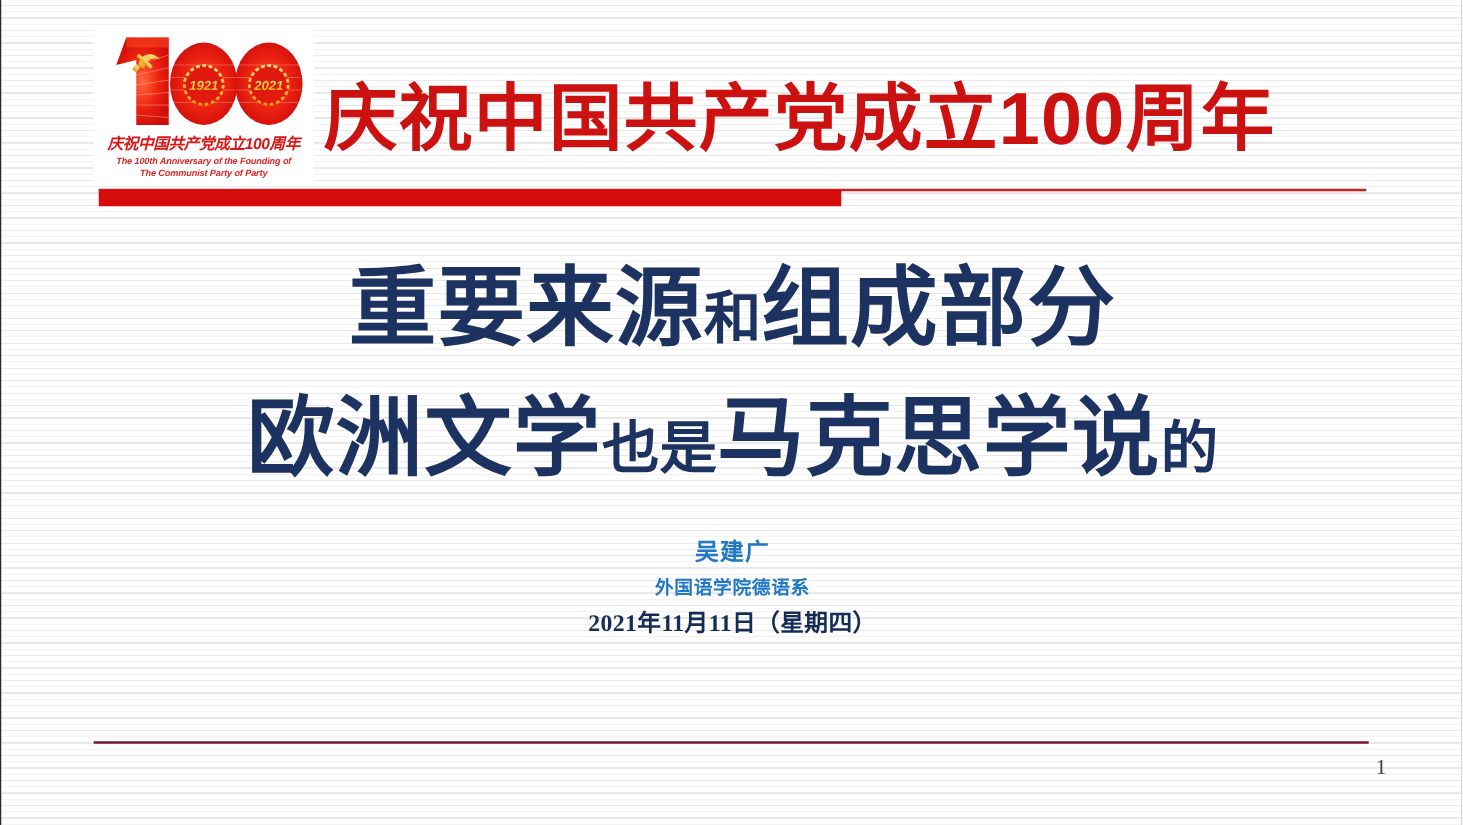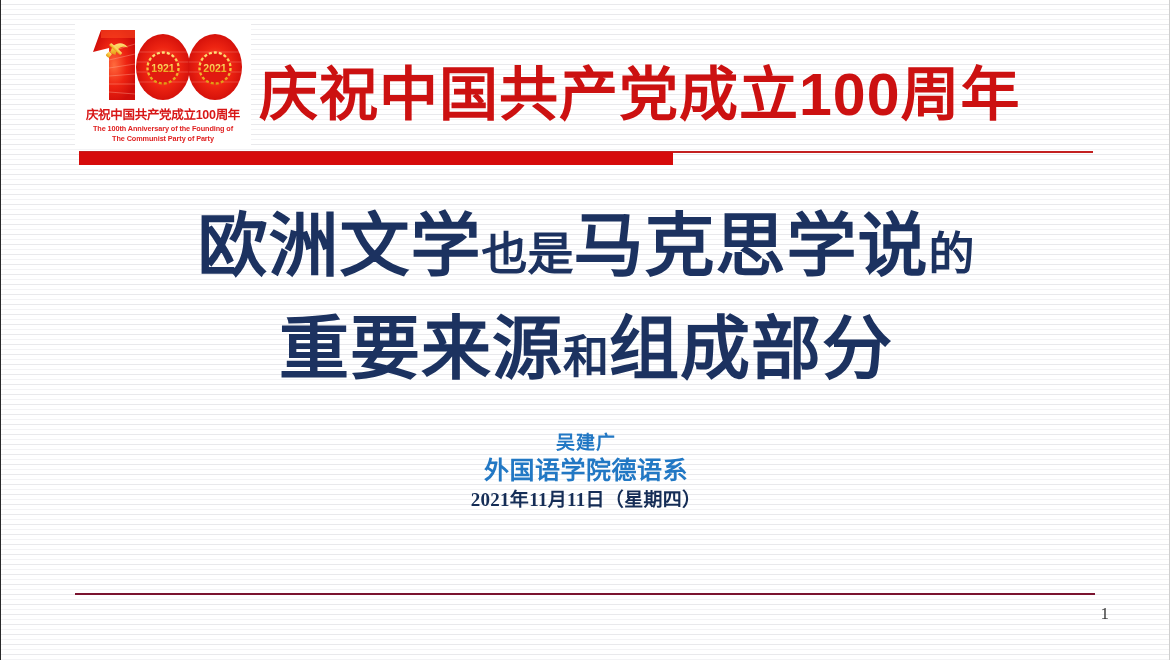--- a/index.html
+++ b/index.html
@@ -35,20 +35,21 @@
 
   
   .emblem {
     position: absolute;
     left: 74px;
     top: 22px;
     width: 176px;
     height: 126px;
     background: #ffffff;
     overflow: hidden;
+    font-style: italic;
   }
 
   .emblem-art {
     position: absolute;
     left: 0;
     top: 0;
     width: 176px;
     height: 86px;
   }
 
@@ -158,21 +159,21 @@
 
   .by-affil {
     font-size: 21px;
     font-weight: bold;
     color: #1c3260;
     line-height: 31px;
     letter-spacing: 0.5px;
   }
 
   .by-dept {
-    font-size: 25px;
+    font-size: 15px;
     font-weight: bold;
     color: #2278c4;
     line-height: 29px;
     letter-spacing: 0.5px;
   }
 
   .by-date {
     font-size: 19px;
     font-weight: bold;
     color: #152d56;
@@ -270,24 +271,24 @@
     </div>
   </div>
 
   <div class="header-title">庆祝中国共产党成立100周年</div>
 
   <div class="rule-thin-red"></div>
   <div class="rule-thick-red"></div>
 
   <div class="main-title">
     <span class="mt-line">
-      <span class="mt-big">欧洲文学</span><span class="mt-small">也是</span><span class="mt-big">马克思学说</span><span class="mt-small">的</span>
+      <span class="mt-big">重要来源</span><span class="mt-small">和</span><span class="mt-big">组成部分</span>
     </span>
     <span class="mt-line">
-      <span class="mt-big">重要来源</span><span class="mt-small">和</span><span class="mt-big">组成部分</span>
+      <span class="mt-big">欧洲文学</span><span class="mt-small">也是</span><span class="mt-big">马克思学说</span><span class="mt-small">的</span>
     </span>
   </div>
 
   <div class="byline">
     <div class="by-author">吴建广</div>
     <div class="by-dept">外国语学院德语系</div>
     <div class="by-date">2021年11月11日（星期四）</div>
   </div>
 
   <div class="footer-rule"></div>

